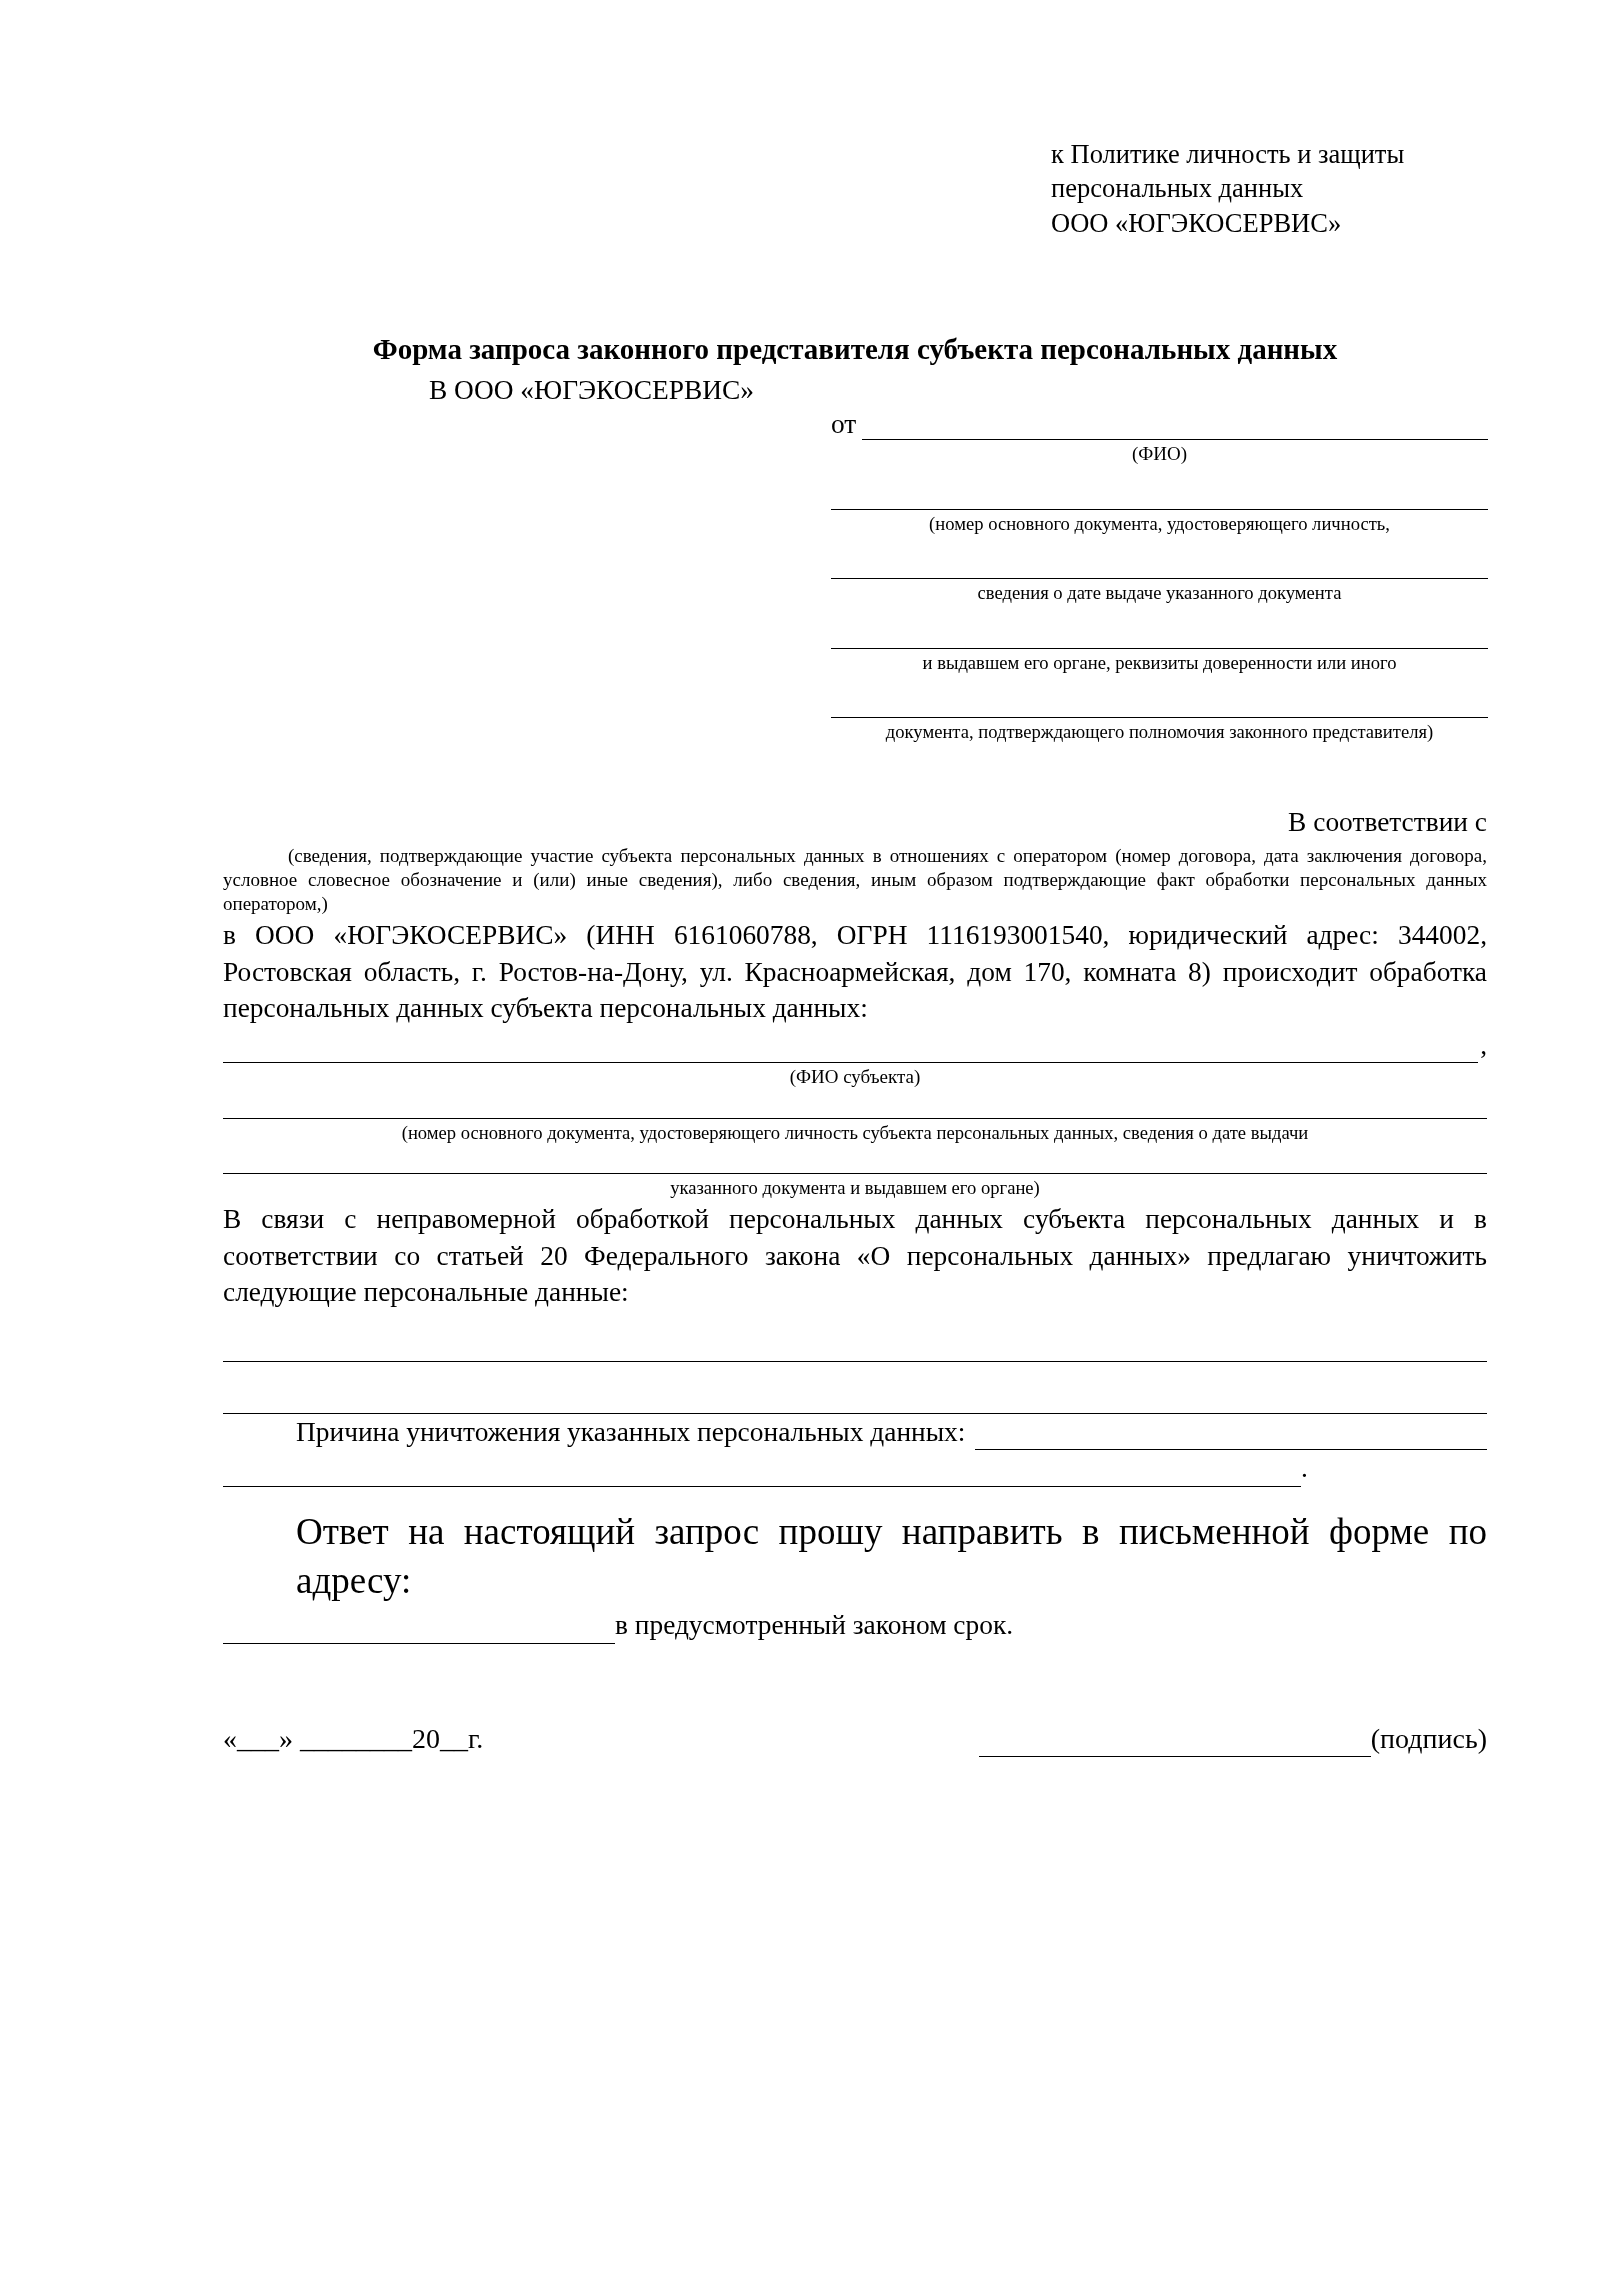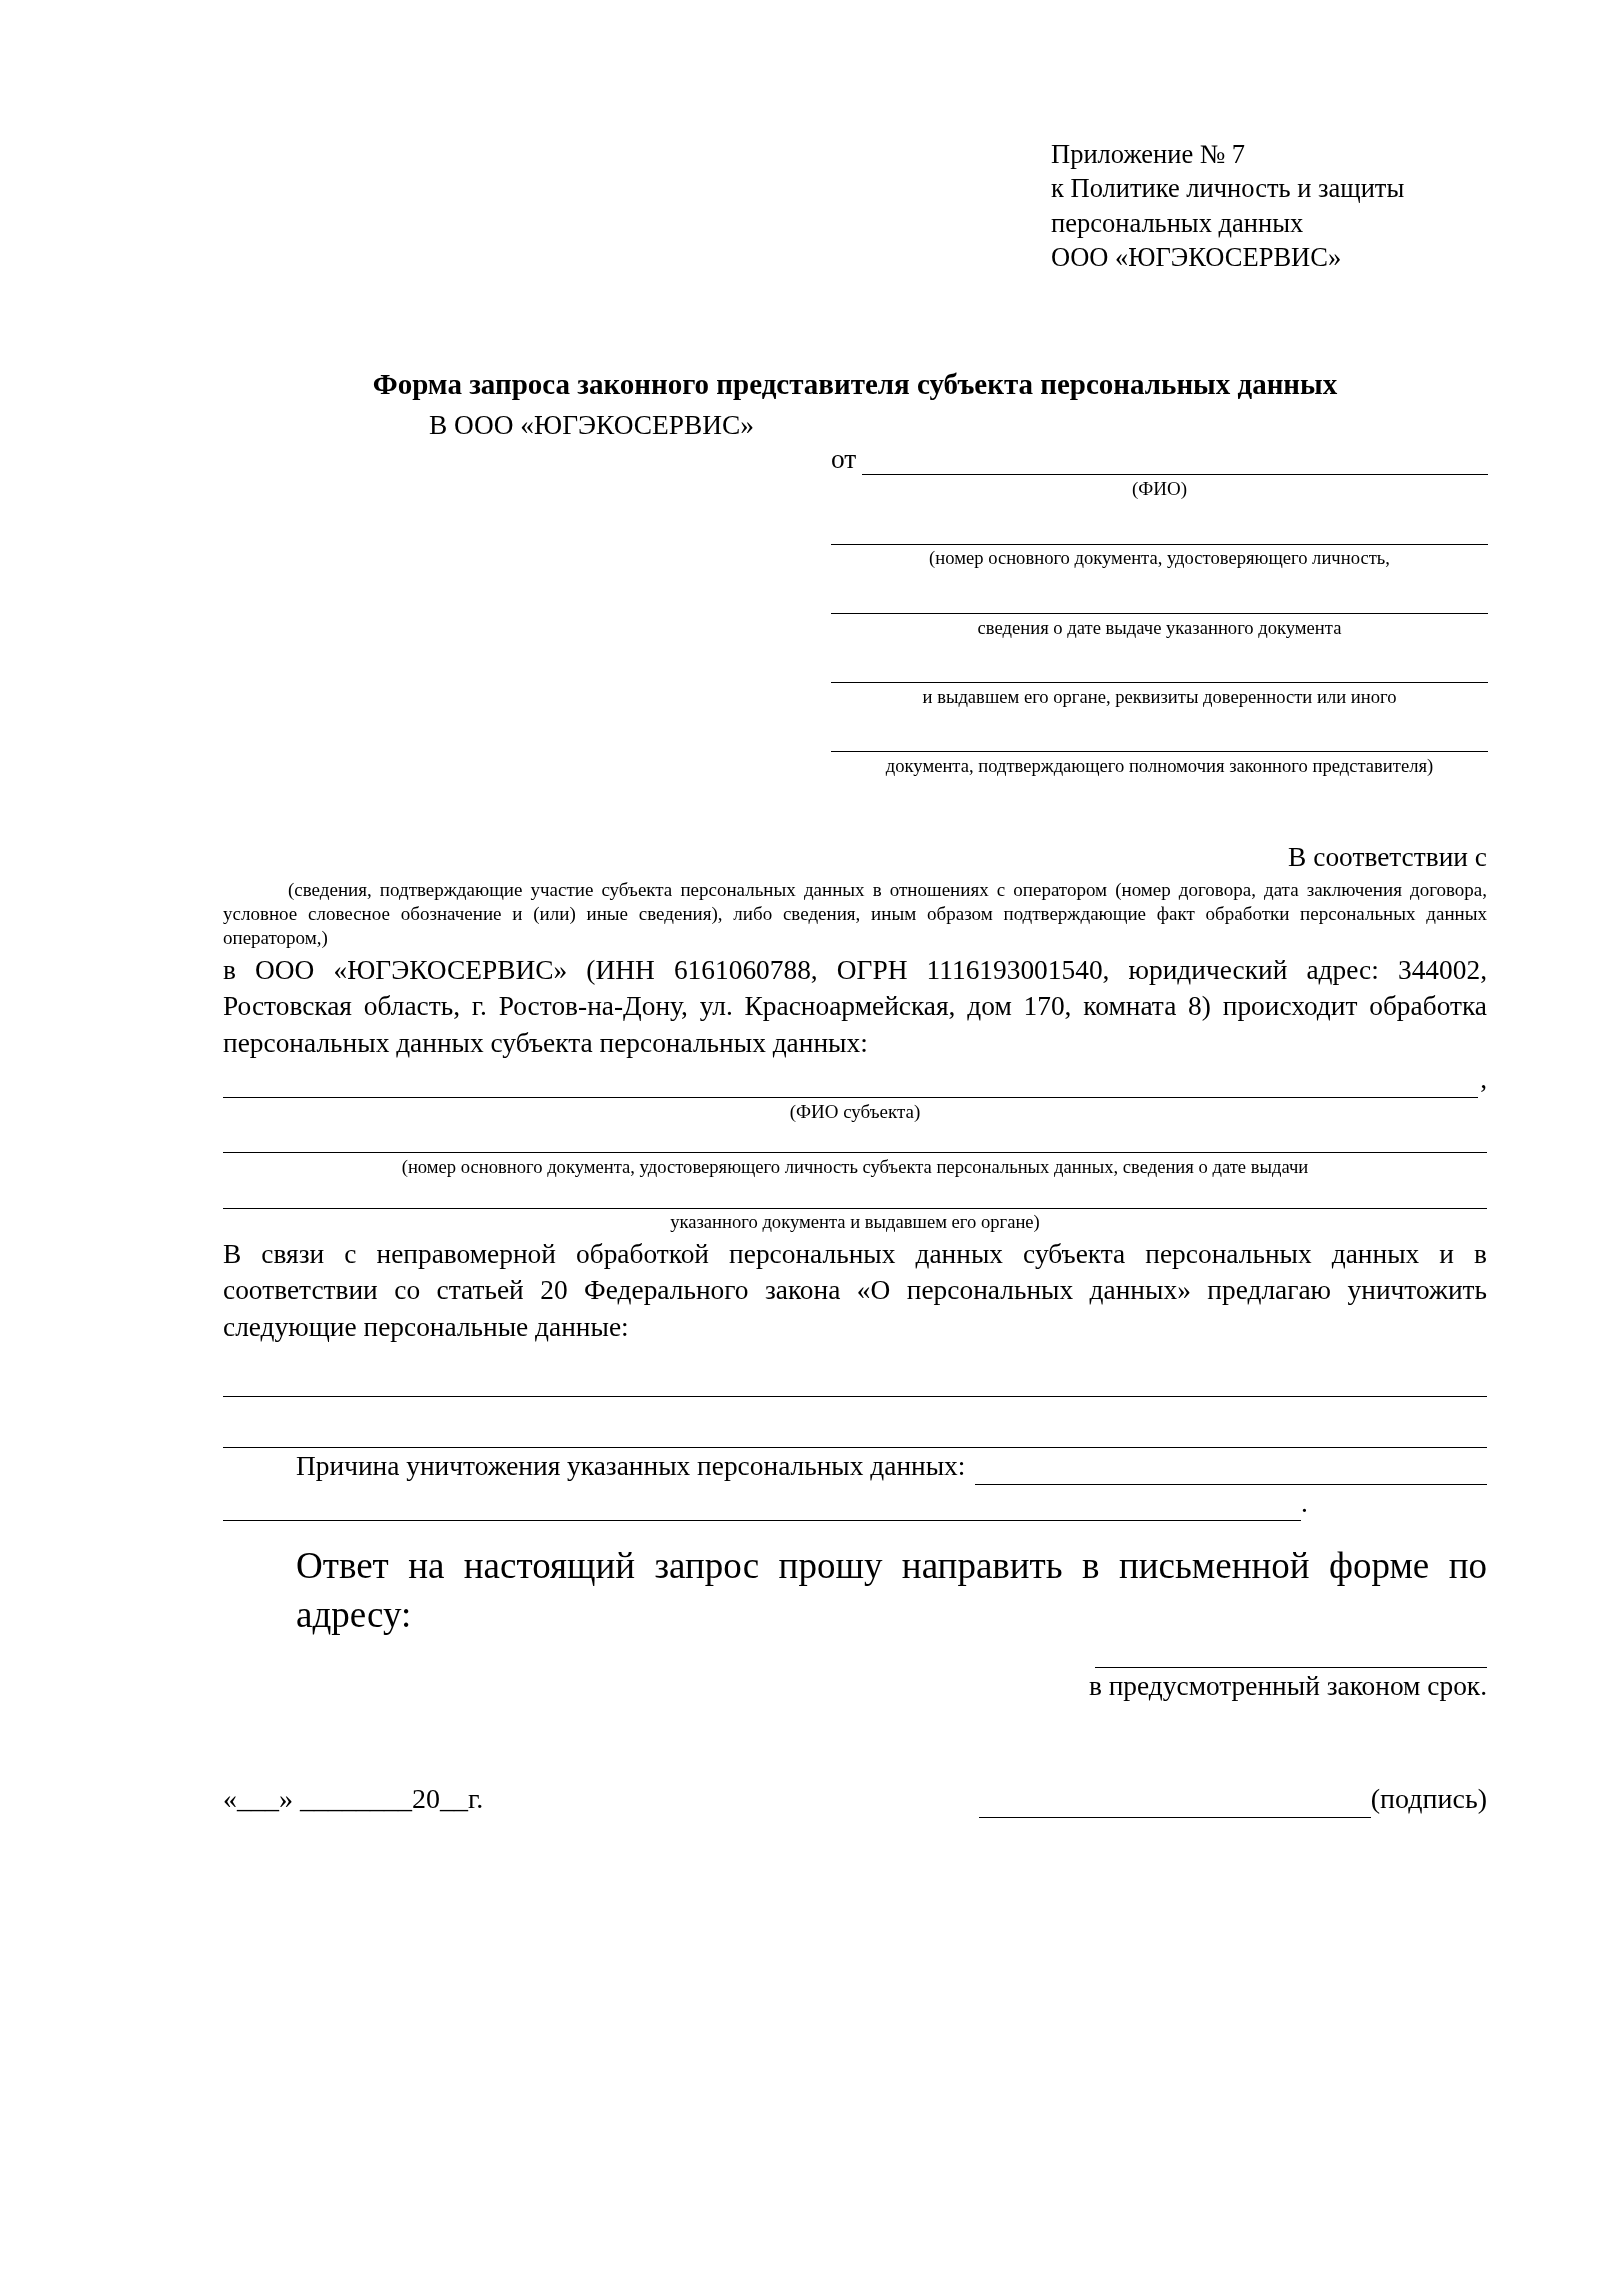--- a/index.html
+++ b/index.html
@@ -168,21 +168,20 @@
     text-align: justify;
     text-align-last: justify;
     padding-left: 73px;
     margin-top: 20px;
   }
   .answer-line {
     display: flex;
     align-items: flex-end;
     font-size: 27.4px;
     margin-top: 2px;
-    flex-direction: column;
   }
   .answer-line .fill {
     width: 392px;
     border-bottom: 1.6px solid #000;
     height: 25.5px;
   }
 
   .signature {
     margin-top: 76px;
     display: flex;
@@ -198,21 +197,20 @@
   }
   .signature .sigword { white-space: nowrap; }
 </style>
 </head>
 <body>
 
 <div class="page">
   <div class="content">
 
     <div class="appendix">
-      <div>Приложение № 7</div>
       <div>к Политике личность и защиты</div>
       <div>персональных данных</div>
       <div>ООО «ЮГЭКОСЕРВИС»</div>
     </div>
 
     <div class="title">
       <span>Форма запроса законного представителя субъекта персональных данных</span>
     </div>
 
     <div class="to-org">В ООО «ЮГЭКОСЕРВИС»</div>

